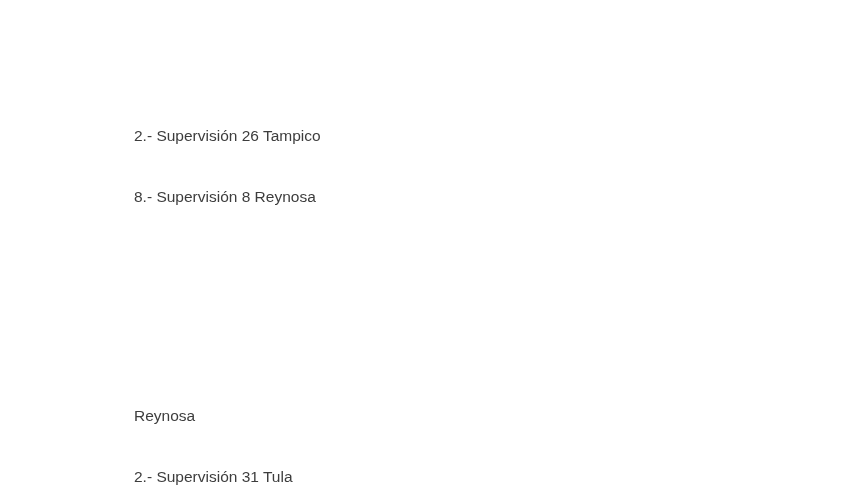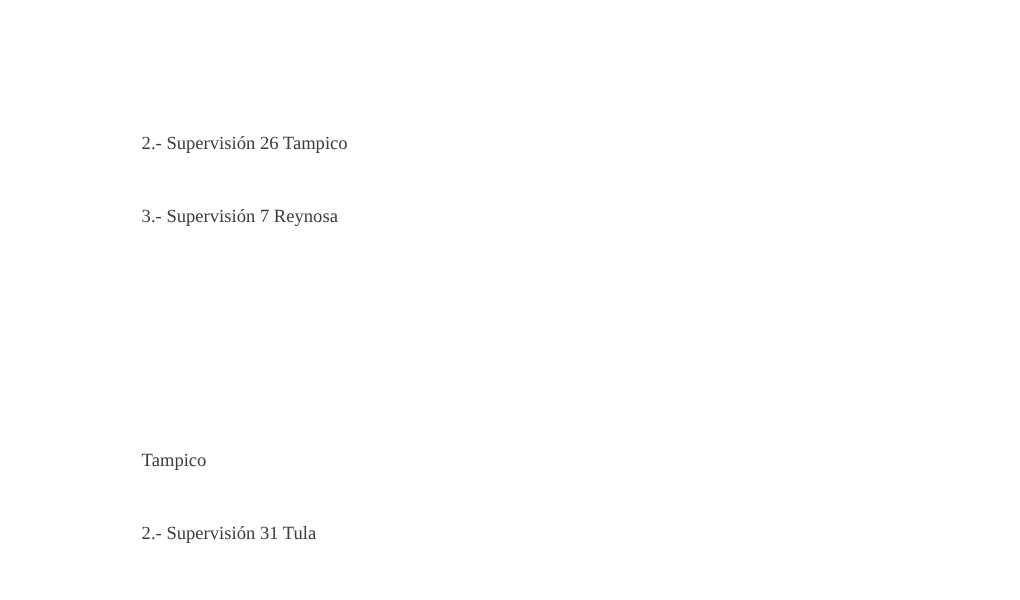--- a/index.html
+++ b/index.html
@@ -20,43 +20,43 @@
   }
   .text-block {
     position: absolute;
     left: 118px;
     top: -12px;
     font-size: 15.5px;
     line-height: 20.3px;
     color: #3d3d3d;
     white-space: pre;
   }
-  .section { margin: 0; padding: 0; font-family: Liberation Serif, serif; }
+  .section { margin: 16px; padding: 0; }
   .section + .section { margin-top: 20.3px; } 
   .line {
     height: 20.3px;
     margin: 0;
     padding: 0;
   }
 </style>
 </head>
 <body>
 
 <div class="page">
   <div class="text-block">
 
     
     <div class="section">
       <div class="line">2.- Supervisión 26 Tampico</div>
-      <div class="line">3.- Supervisión 7 Reynosa</div>
+      <div class="line">8.- Supervisión 8 Reynosa</div>
     </div>
 
     
     <div class="section">
-      <div class="line">Tampico</div>
+      <div class="line">Reynosa</div>
       <div class="line">2.- Supervisión 31 Tula</div>
       
     </div>
 
     
     
 
     
     
 

